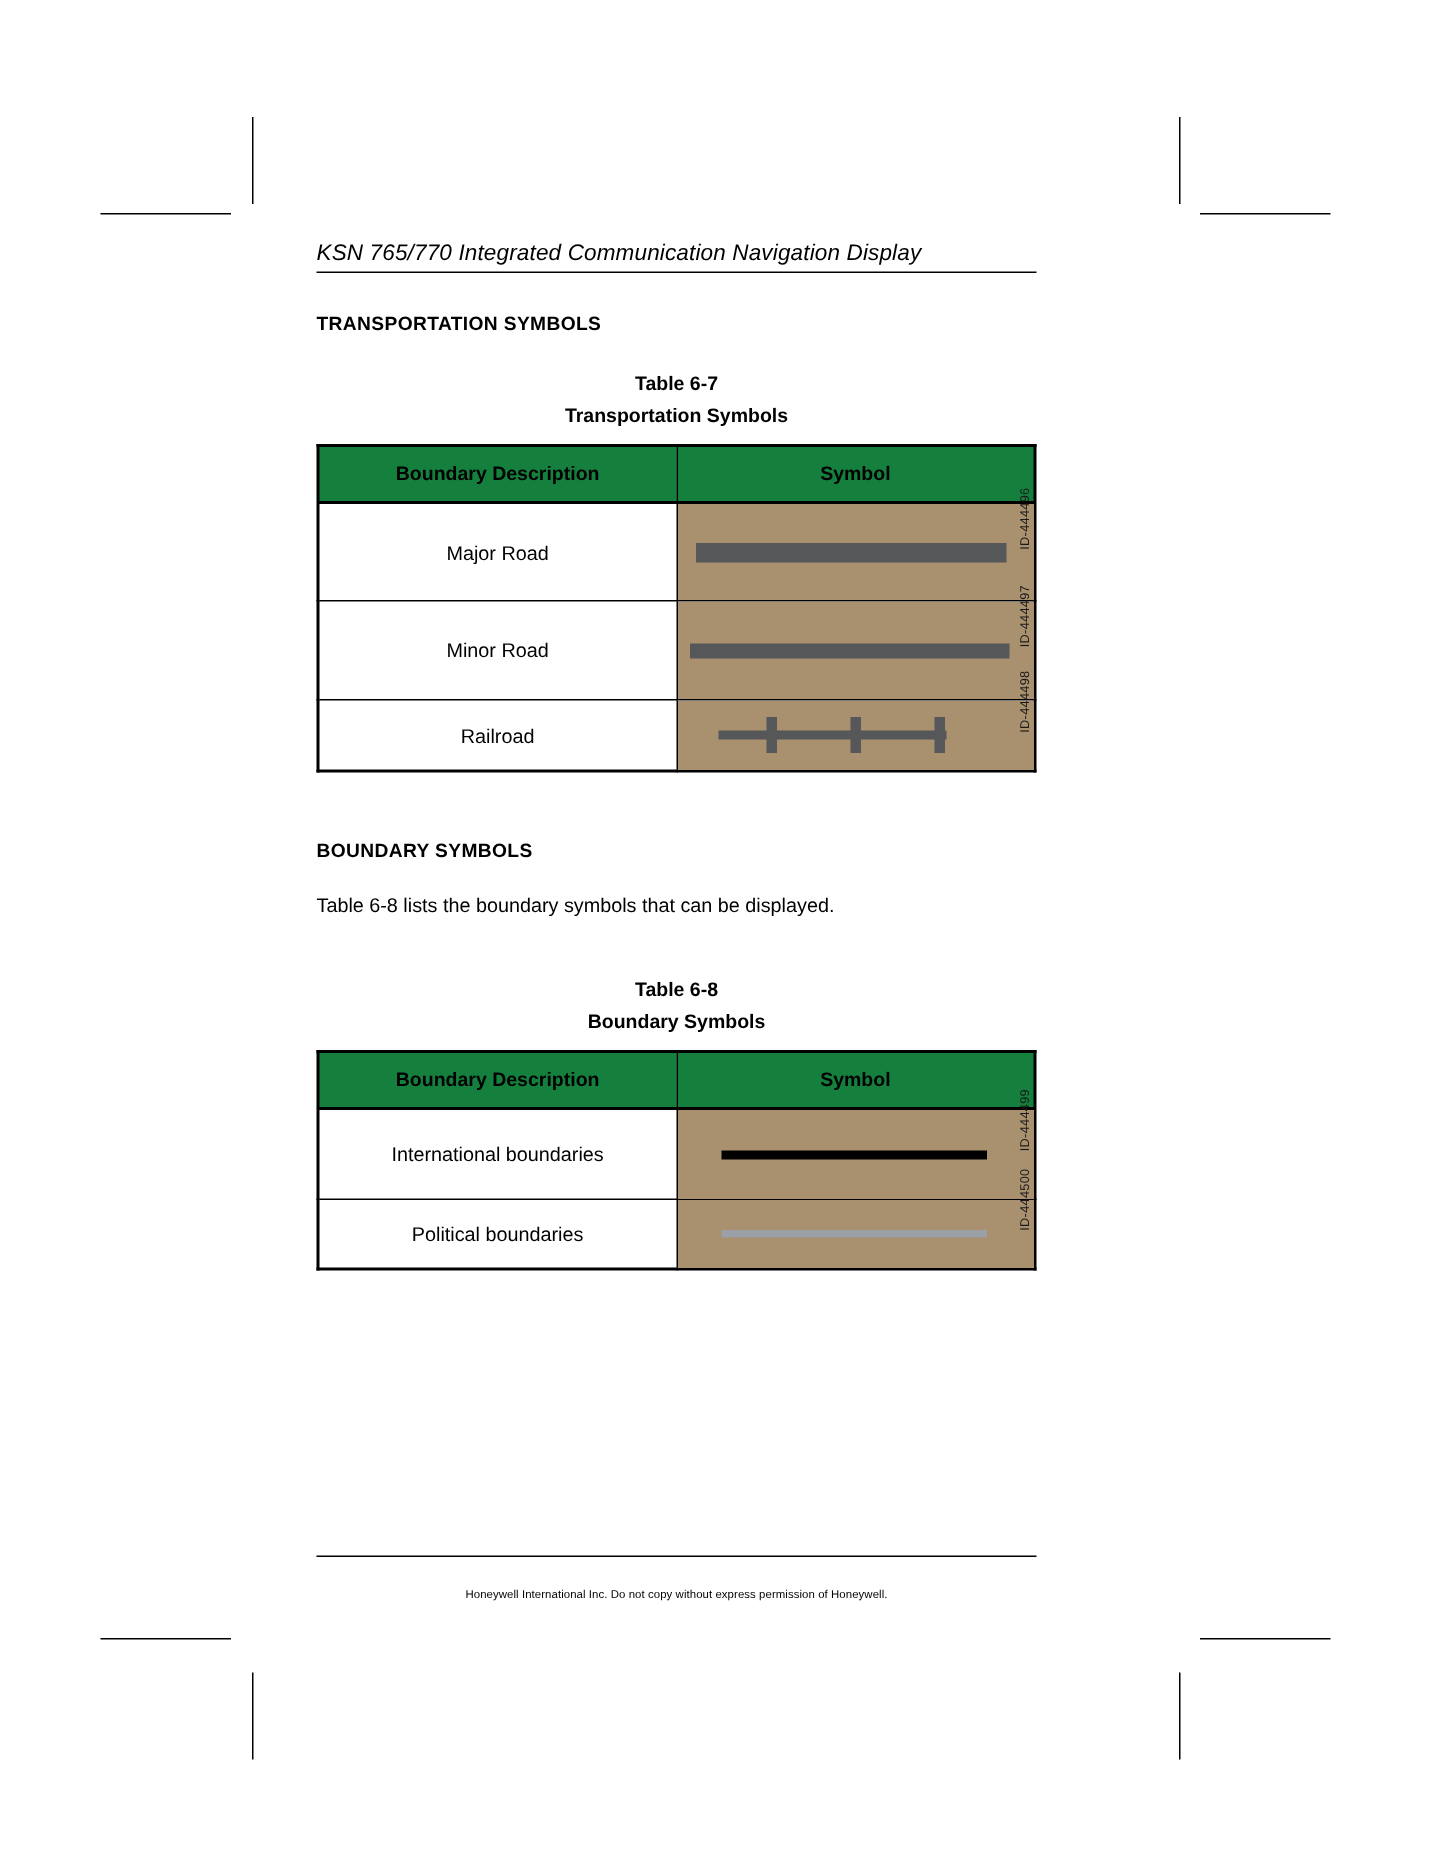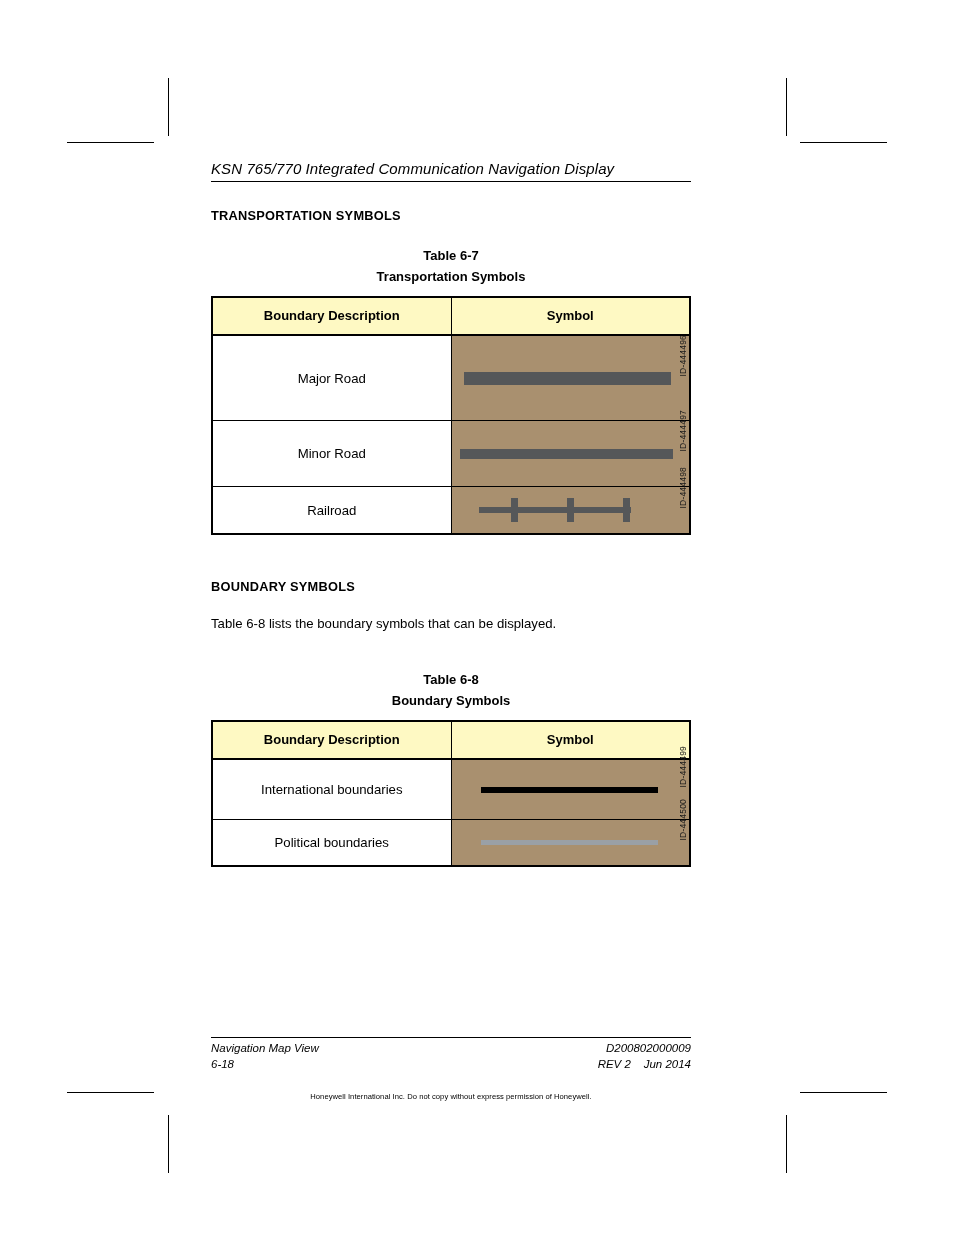--- a/index.html
+++ b/index.html
@@ -85,21 +85,21 @@
   table.sym th,
   table.sym td {
     border: 1.6px solid #000;
     padding: 0;
     margin: 0;
   }
   table.sym th {
     font-size: 13px;
     font-weight: bold;
     height: 36px;
-    background: #fef9c3;
+    background: #15803d;
     border-bottom-width: 2.4px;
   }
   col.c-desc { width: 239px; }
   col.c-sym  { width: 239px; }
 
   td.desc {
     text-align: center;
     font-size: 13.2px;
     background: #fff;
   }
@@ -229,21 +229,21 @@
         <col class="c-desc">
         <col class="c-sym">
       </colgroup>
     <thead>
       <tr>
         <th>Boundary Description</th>
         <th>Symbol</th>
       </tr>
     </thead>
     <tbody>
-      <tr style="height:86px">
+      <tr style="height:66px">
         <td class="desc">Major Road</td>
         <td class="symcell">
           <div class="inner">
             <div class="glyph">
               <span class="road major-road"></span>
             </div>
             <span class="idtag">ID‑444496</span>
           </div>
         </td>
       </tr>
@@ -319,28 +319,14 @@
           </div>
         </td>
       </tr>
     </tbody>
   </table>
 
 </div>
 
 <div class="footer">
   <div class="rule-foot"></div>
-  <div class="foot-row">
-    <div class="foot-left">
-      <div>Navigation Map View</div>
-      <div>6-18</div>
-    </div>
-    <div class="foot-right">
-      <div>D200802000009</div>
-      <div>
-        <span>REV 2</span>
-        &nbsp;&nbsp;
-        <span>Jun 2014</span>
-      </div>
-    </div>
-  </div>
   <div class="copyright">Honeywell International Inc. Do not copy without express permission of Honeywell.</div>
 </div>
 
 </body></html>

